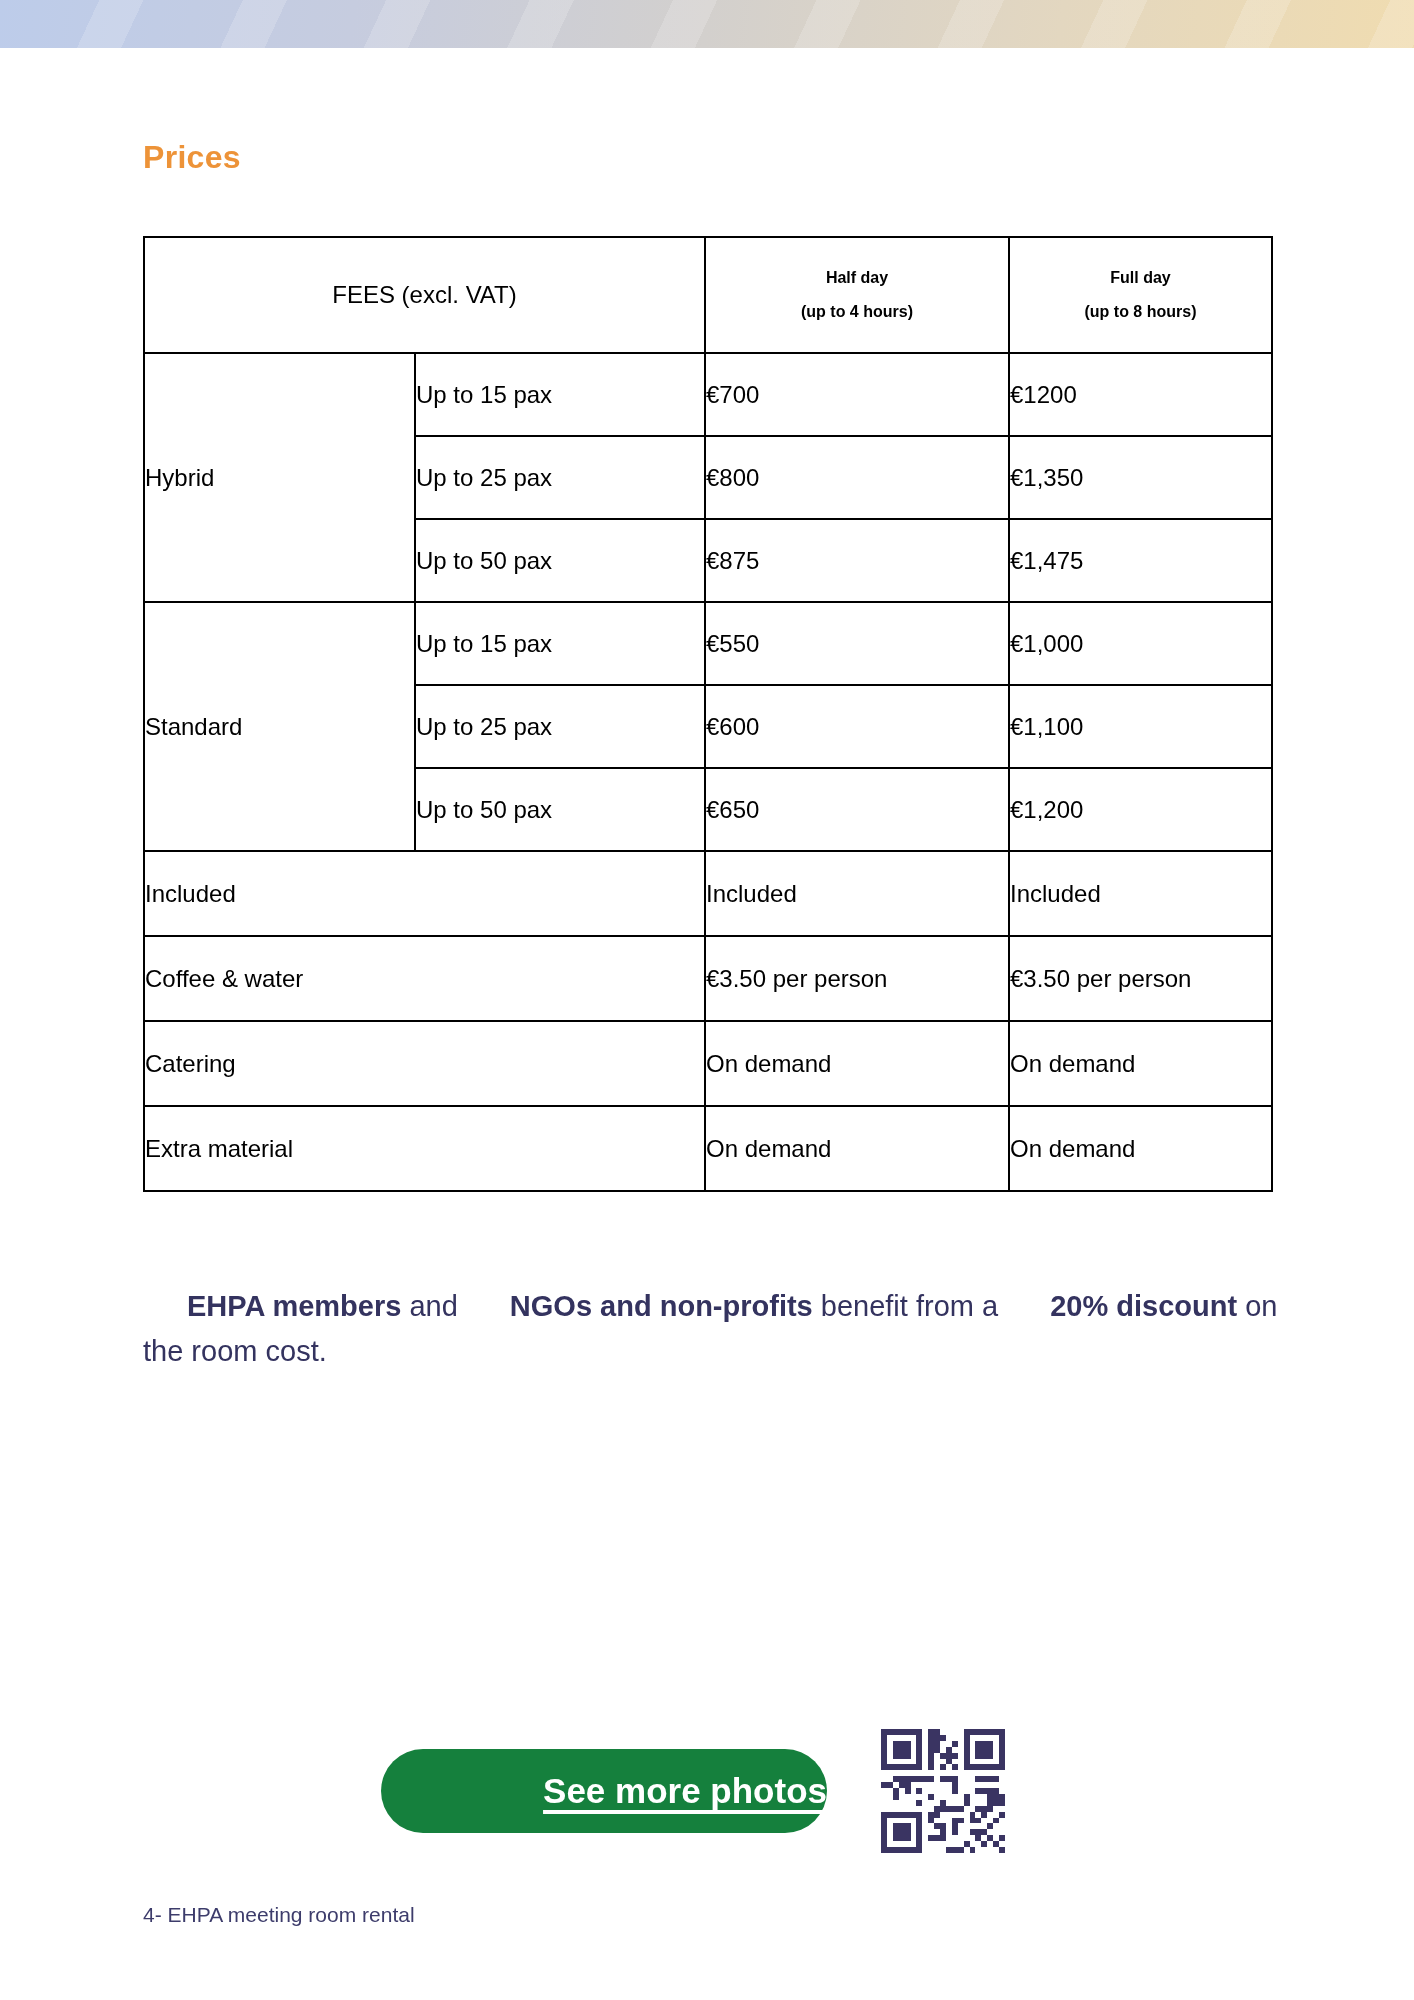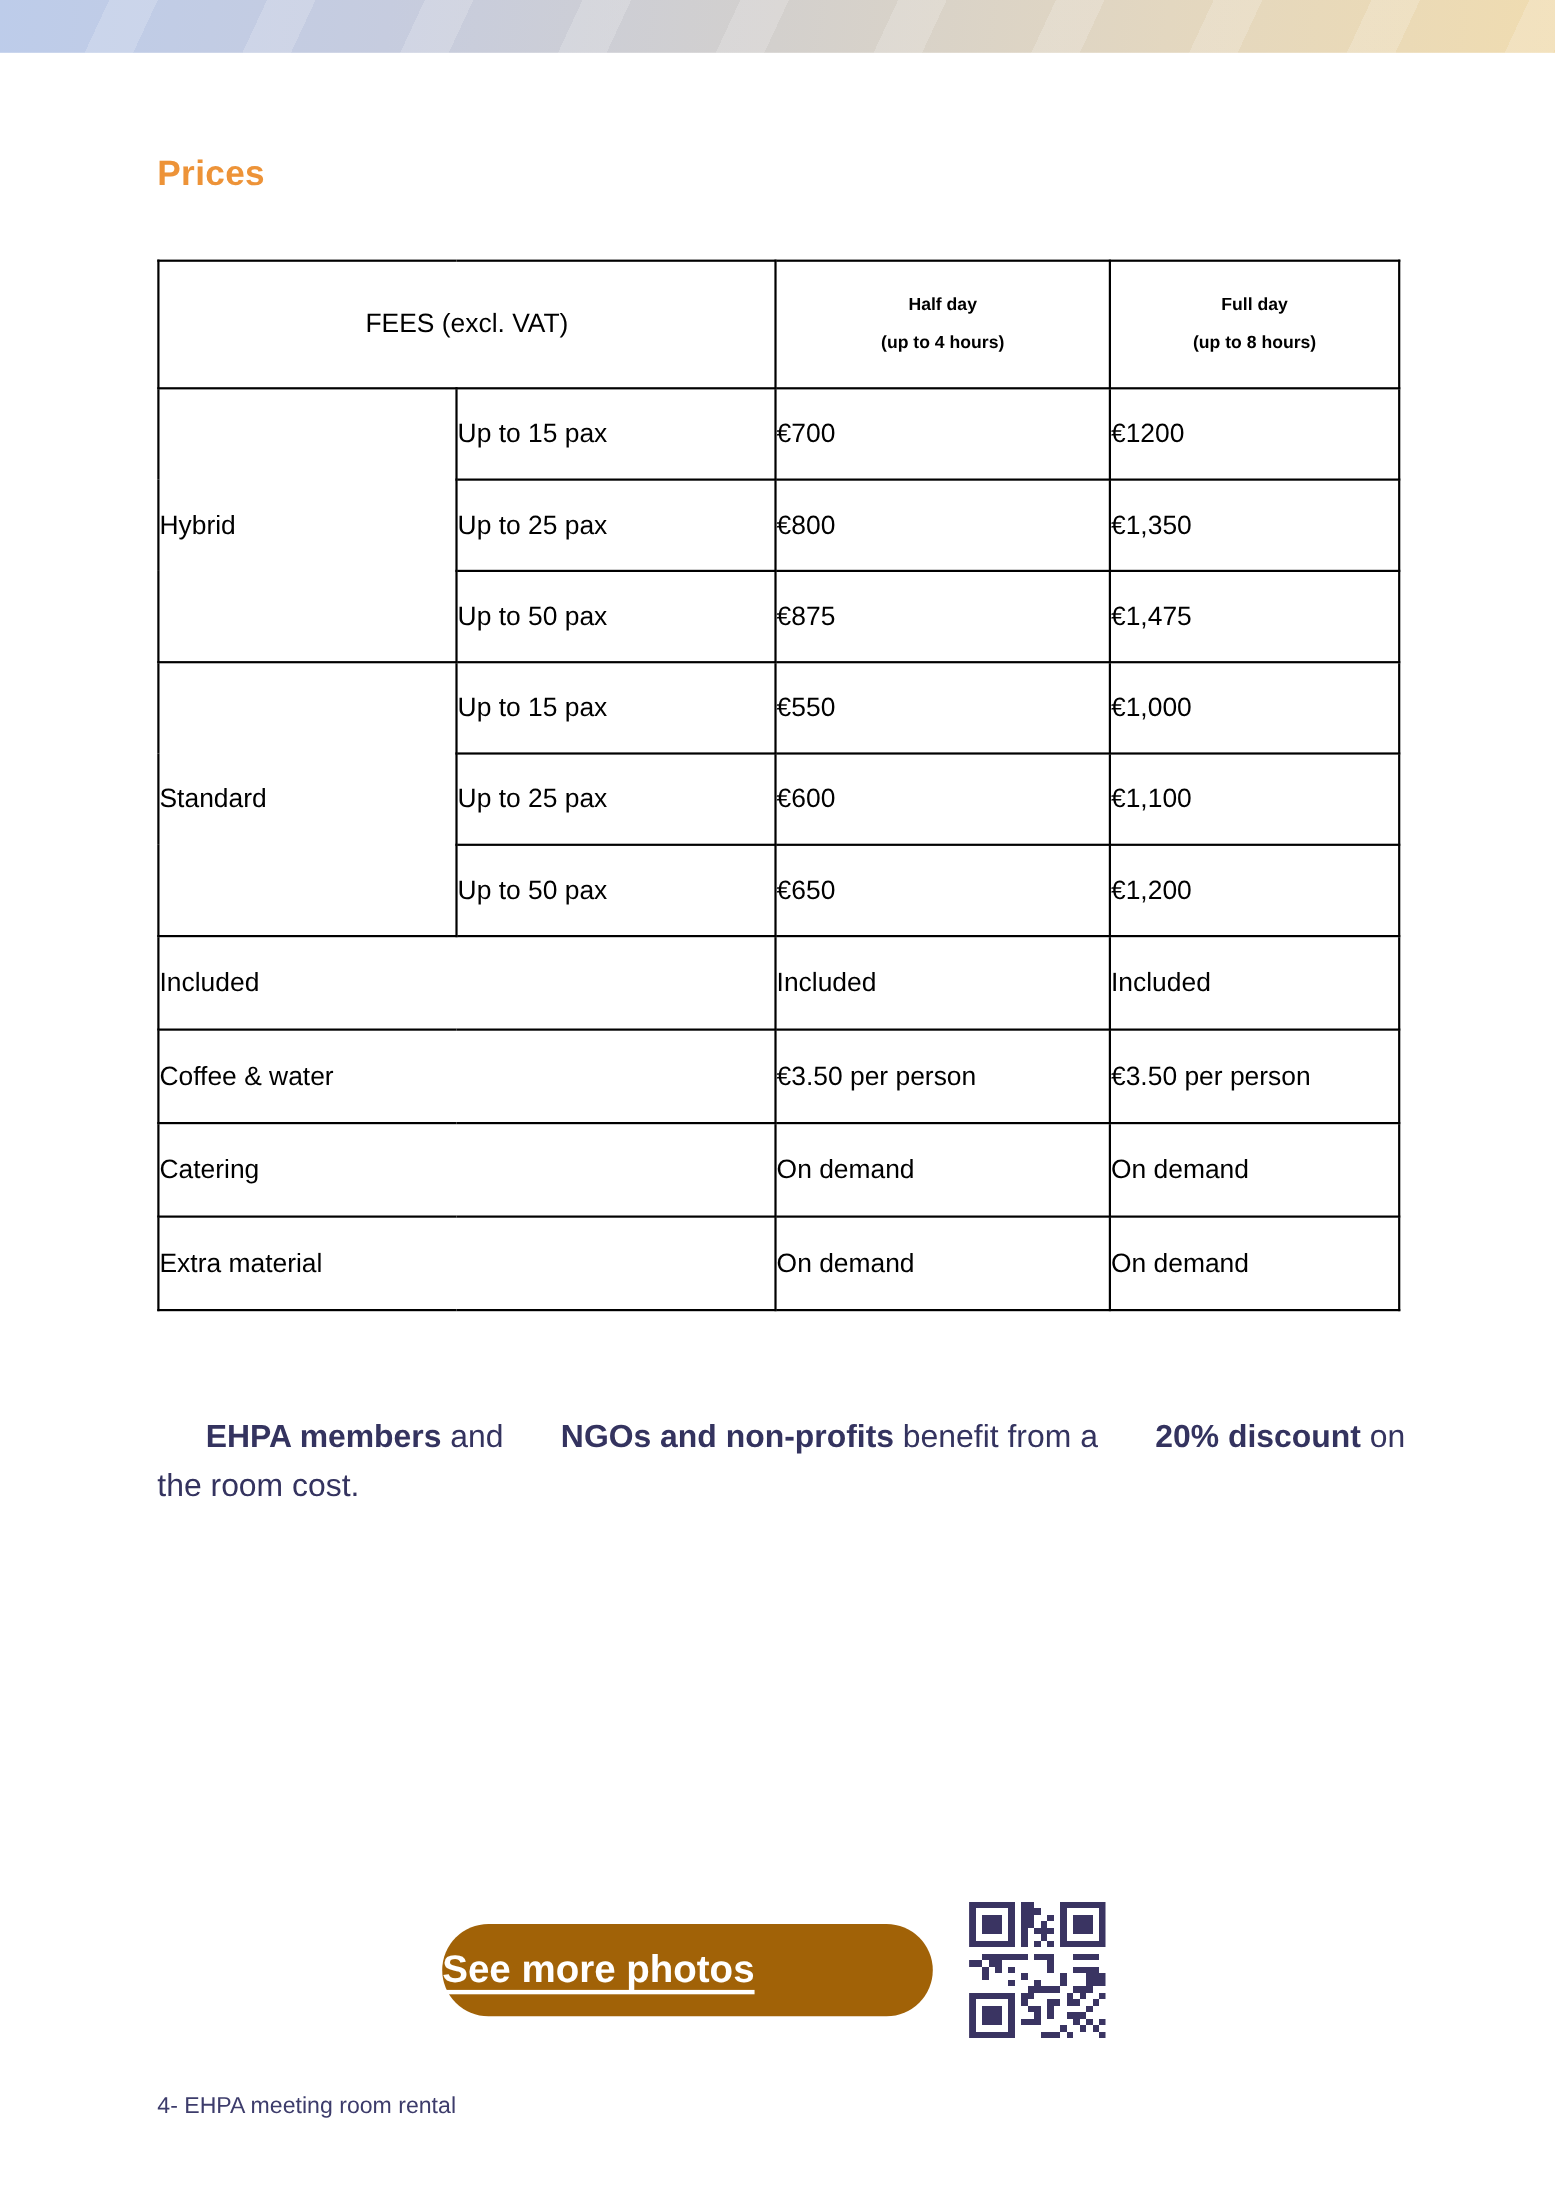--- a/index.html
+++ b/index.html
@@ -35,23 +35,23 @@
   th.fees-th{font-size:25px;font-weight:bold;text-align:center;}
   td.group-lbl,td.svc-lbl{font-weight:bold;font-size:25px;text-align:left;padding-left:24px;}
   td.pax{text-align:left;padding-left:30px;}
   td.val{text-align:left;}
   .note{
     position:absolute;left:143px;top:1284px;width:1160px;
     font-size:29px;line-height:45px;color:#34335F;
   }
   .note .b{font-weight:bold;margin-left:44px;}
   .cta{
-    position:absolute;left:402px;top:1749px;width:446px;height:84px;
-    background:#a16207;border-radius:42px;
-    display:flex;align-items:center;justify-content:flex-start;cursor:pointer;
+    position:absolute;left:381px;top:1749px;width:446px;height:84px;
+    background:#15803d;border-radius:42px;
+    display:flex;align-items:center;justify-content:flex-end;cursor:pointer;
   }
   .cta .cta-text{
     color:#fff;font-size:35px;font-weight:bold;
     text-decoration:underline;text-decoration-thickness:4px;text-underline-offset:7px;
   }
   .qr{position:absolute;left:881px;top:1729px;width:124px;height:124px;}
   .qr svg{width:124px;height:124px;display:block;}
   .footer{
     position:absolute;left:143px;top:1903px;
     font-size:21px;color:#3D3C6B;text-align:center;

